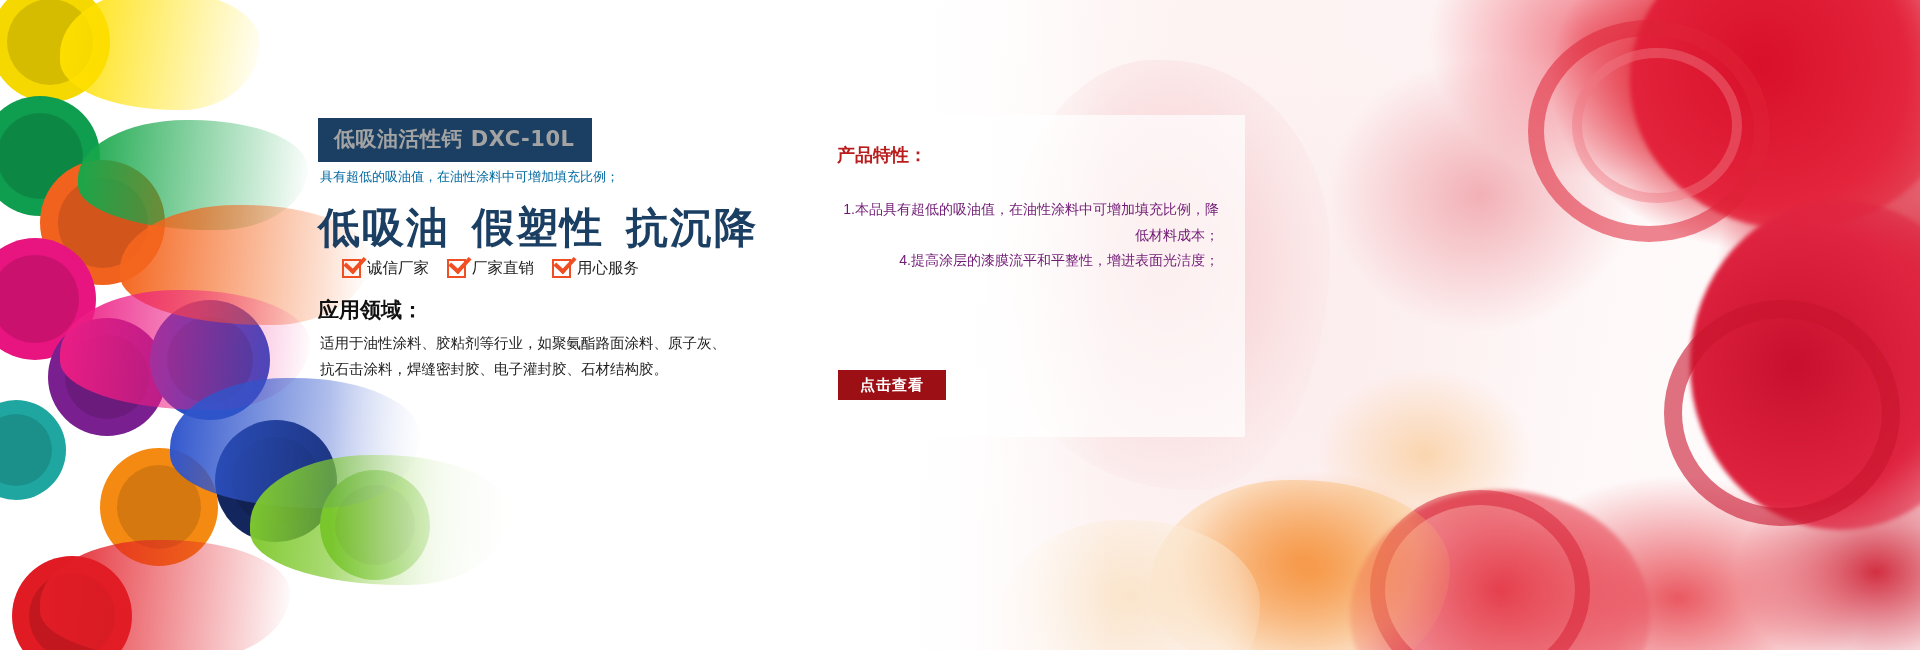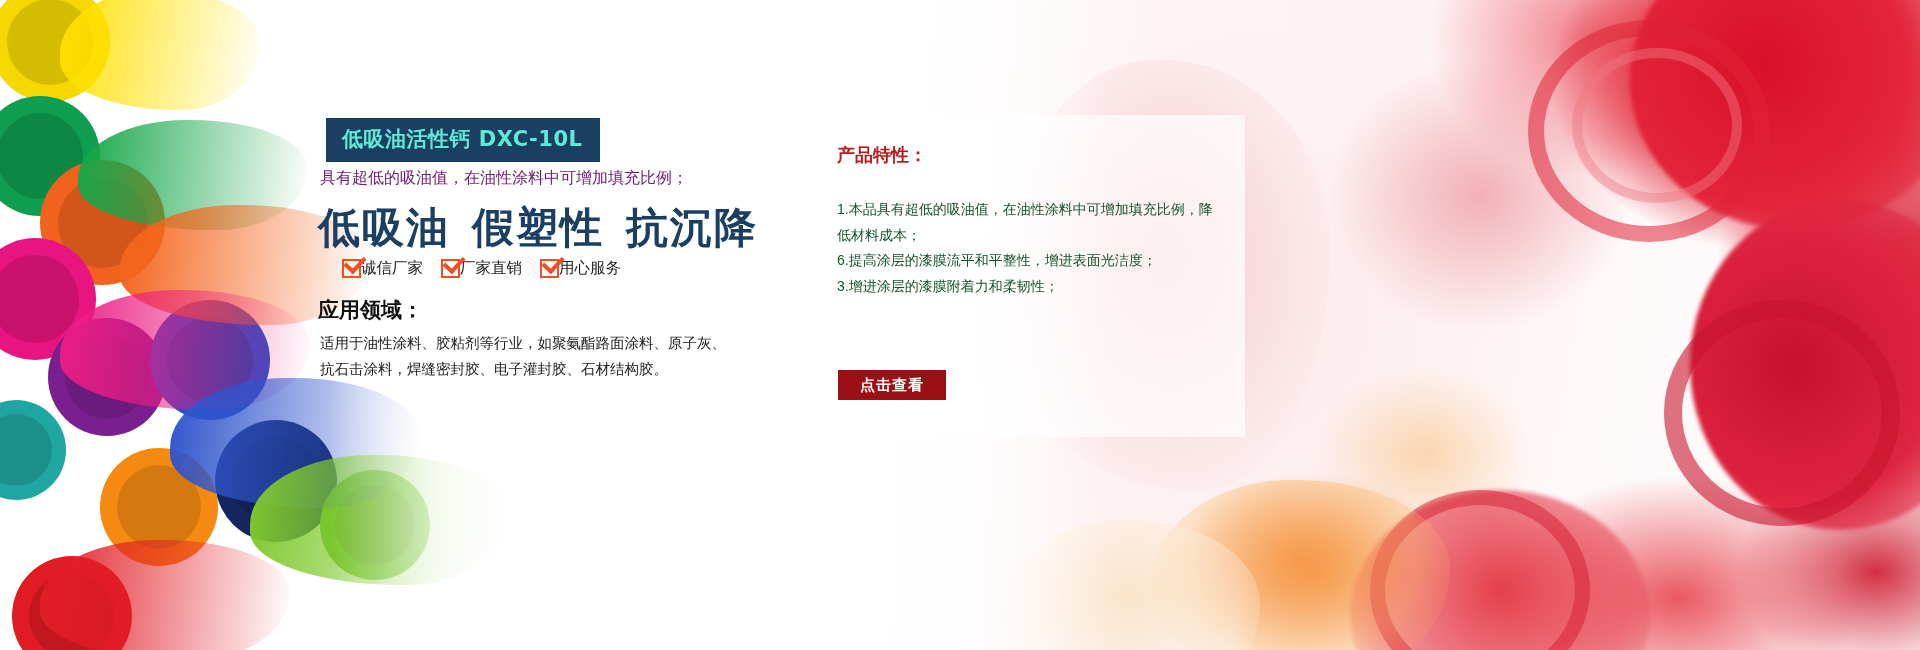--- a/index.html
+++ b/index.html
@@ -29,47 +29,47 @@
   .paint-left{position:absolute;top:0;left:0;width:520px;height:650px;overflow:hidden;}
   .can{position:absolute;border-radius:50%;}
   .can::after{content:"";position:absolute;inset:14%;border-radius:50%;background:rgba(0,0,0,.13);}
   .smear{position:absolute;border-radius:48% 52% 40% 60%/55% 45% 58% 42%;}
   .left-fade{position:absolute;top:0;left:330px;width:260px;height:650px;
      background:linear-gradient(90deg, rgba(255,255,255,0) 0%, rgba(255,255,255,.75) 42%, #fff 88%);}
 
   
   .left-col{position:absolute;left:318px;top:0;width:470px;height:650px;}
 
-  .title-badge{position:absolute;left:8px;top:118px;background:#1b3f63;color:#5eead4;
+  .title-badge{position:absolute;left:0;top:118px;background:#1b3f63;color:#a3a3a3;
      padding:7px 18px 9px 16px;font-size:21px;font-weight:bold;letter-spacing:.5px;white-space:nowrap;
      font-family:"DejaVu Sans","Liberation Sans",sans-serif;}
 
-  .subtitle{position:absolute;left:2px;top:168px;font-size:16px;color:#701a75;white-space:nowrap;}
+  .subtitle{position:absolute;left:2px;top:168px;font-size:13px;color:#0369a1;white-space:nowrap;}
 
   .headline{position:absolute;left:0px;top:200px;font-size:42px;font-weight:bold;color:#1b3f63;
      letter-spacing:2px;white-space:nowrap;font-family:"DejaVu Sans","Liberation Sans",sans-serif;}
   .headline span{margin-right:22px;}
   .headline span:last-child{margin-right:0;}
 
   .feat-row{position:absolute;left:24px;top:258px;display:flex;align-items:center;gap:18px;}
-  .feat{display:flex;align-items:center;font-size:15.5px;color:#222;white-space:nowrap;}
+  .feat{display:flex;align-items:center;gap:6px;font-size:15.5px;color:#222;white-space:nowrap;}
   .chk{width:15px;height:15px;border:2px solid #f04e23;position:relative;flex:0 0 auto;}
   .chk::after{content:"";position:absolute;left:1px;top:-5px;width:16px;height:9px;
      border-left:4px solid #f04e23;border-bottom:4px solid #f04e23;transform:rotate(-47deg);}
 
   .apply-title{position:absolute;left:0px;top:296px;font-size:21px;font-weight:bold;color:#111;
      font-family:"DejaVu Sans","Liberation Sans",sans-serif;white-space:nowrap;}
   .apply-body{position:absolute;left:2px;top:330px;width:420px;font-size:14.5px;line-height:26px;color:#1d1d1d;}
 
   
   .panel{position:absolute;left:805px;top:115px;width:440px;height:322px;
      background:rgba(255,255,255,.70);}
   .panel-title{position:absolute;left:32px;top:28px;font-size:18px;font-weight:bold;color:#b91c1c;
      font-family:"DejaVu Sans","Liberation Sans",sans-serif;}
-  .panel-list{position:absolute;left:32px;top:82px;width:382px;font-size:14px;line-height:25.5px;color:#14532d;}
+  .panel-list{position:absolute;left:32px;top:82px;width:382px;font-size:14px;line-height:25.5px;color:#701a75;text-align:right;}
   .panel-list .li{margin:0;}
   .cta{position:absolute;left:33px;top:255px;width:108px;height:30px;background:#9c0f15;color:#fff;
      border:none;font-size:15px;font-weight:bold;cursor:pointer;
      font-family:"DejaVu Sans","Liberation Sans",sans-serif;letter-spacing:1px;}
 </style>
 </head>
 <body>
 
 <div id="banner">
 
@@ -142,20 +142,19 @@
 
     <div class="apply-title">应用领域：</div>
     <div class="apply-body">适用于油性涂料、胶粘剂等行业，如聚氨酯路面涂料、原子灰、抗石击涂料，焊缝密封胶、电子灌封胶、石材结构胶。</div>
   </div>
 
   <div class="panel">
     <div class="panel-title">产品特性：</div>
 
     <div class="panel-list">
       <p class="li">1.本品具有超低的吸油值，在油性涂料中可增加填充比例，降低材料成本；</p>
-      <p class="li">6.提高涂层的漆膜流平和平整性，增进表面光洁度；</p>
-      <p class="li">3.增进涂层的漆膜附着力和柔韧性；</p>
+      <p class="li">4.提高涂层的漆膜流平和平整性，增进表面光洁度；</p>
     </div>
 
     <button class="cta">点击查看</button>
   </div>
 
 </div>
 
 </body></html>

